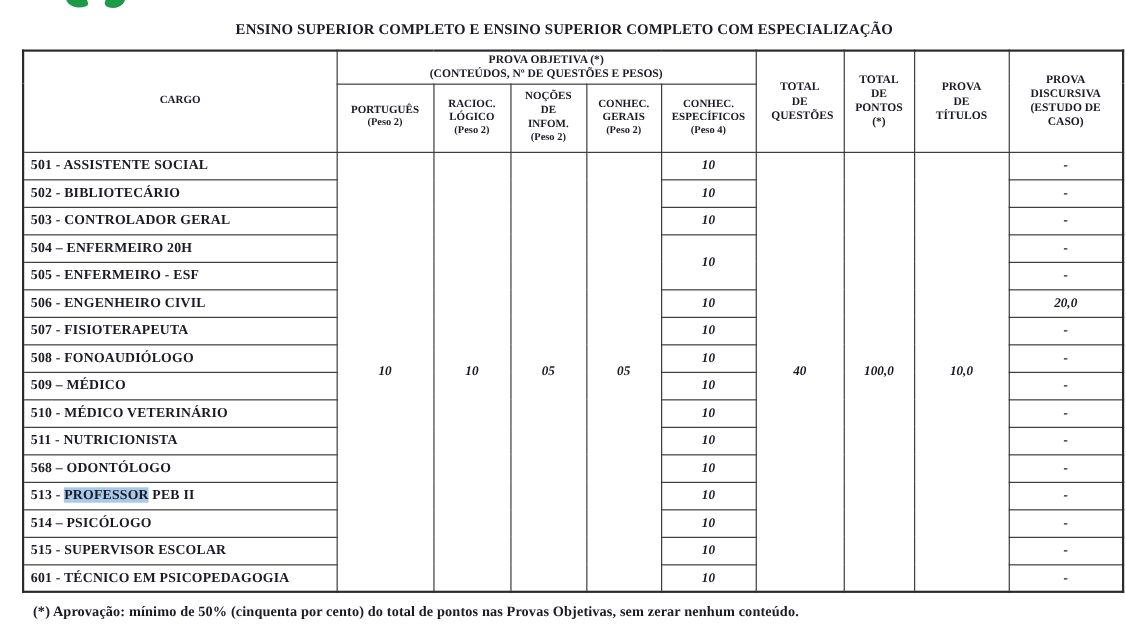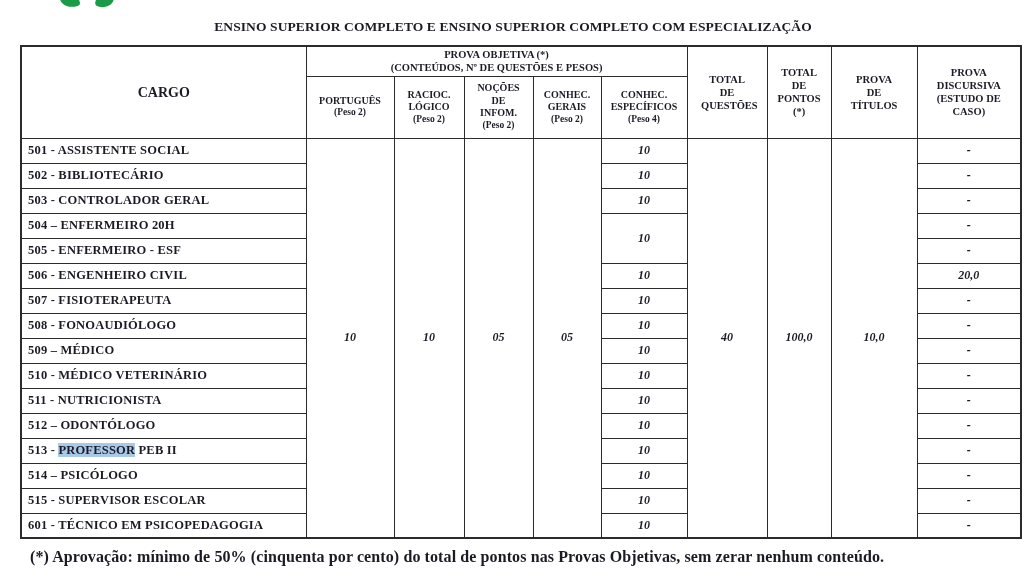--- a/index.html
+++ b/index.html
@@ -23,34 +23,34 @@
   }
   table{
     position:absolute;left:20px;top:45px;width:1000px;
     border-collapse:collapse;table-layout:fixed;
     border:2px solid var(--border-color);
   }
   th,td{border:1px solid var(--border-color);overflow:hidden;}
   thead th{font-size:10.5px;text-align:center;vertical-align:middle;padding:1px 2px;line-height:1.25;}
   .hdr-top{height:30px;}
   .hdr-sub{height:62px;}
-  .cargo-hdr{font-size:14px;}
+  .cargo-hdr{font-size:10px;}
   .subname{font-size:10px;}
   .peso{font-size:9.5px;}
   .narrow{max-width:52px;margin:16px auto;}
   .narrow2{max-width:48px;margin:0 auto;}
   tbody tr{height:25px;}
   td.cargo{
     text-align:left;vertical-align:middle;padding:0 4px 0 6px;
     font-size:12.5px;letter-spacing:0.2px;white-space:nowrap;
   }
   td.val{text-align:center;vertical-align:middle;font-size:12px;font-style:italic;}
   .hl{background:var(--highlight);}
   .footnote{
-    position:absolute;left:30px;top:548px;font-size:16px;letter-spacing:0.1px;
+    position:absolute;left:30px;top:548px;font-size:13px;letter-spacing:0.1px;
   }
 </style>
 </head>
 <body>
 
 <div class="leaf leaf1"></div>
 <div class="leaf leaf2"></div>
 
 <div class="page-title">ENSINO SUPERIOR COMPLETO E ENSINO SUPERIOR COMPLETO COM ESPECIALIZAÇÃO</div>
 
@@ -166,21 +166,21 @@
         <td class="cargo">510 - MÉDICO VETERINÁRIO</td>
         <td class="val">10</td>
         <td class="val">-</td>
       </tr>
       <tr>
         <td class="cargo">511 - NUTRICIONISTA</td>
         <td class="val">10</td>
         <td class="val">-</td>
       </tr>
       <tr>
-        <td class="cargo">512 – ODONTÓLOGO</td>
+        <td class="cargo">568 – ODONTÓLOGO</td>
         <td class="val">10</td>
         <td class="val">-</td>
       </tr>
       <tr>
         <td class="cargo">513 - <span class="hl">PROFESSOR</span> PEB II</td>
         <td class="val">10</td>
         <td class="val">-</td>
       </tr>
       <tr>
         <td class="cargo">514 – PSICÓLOGO</td>

